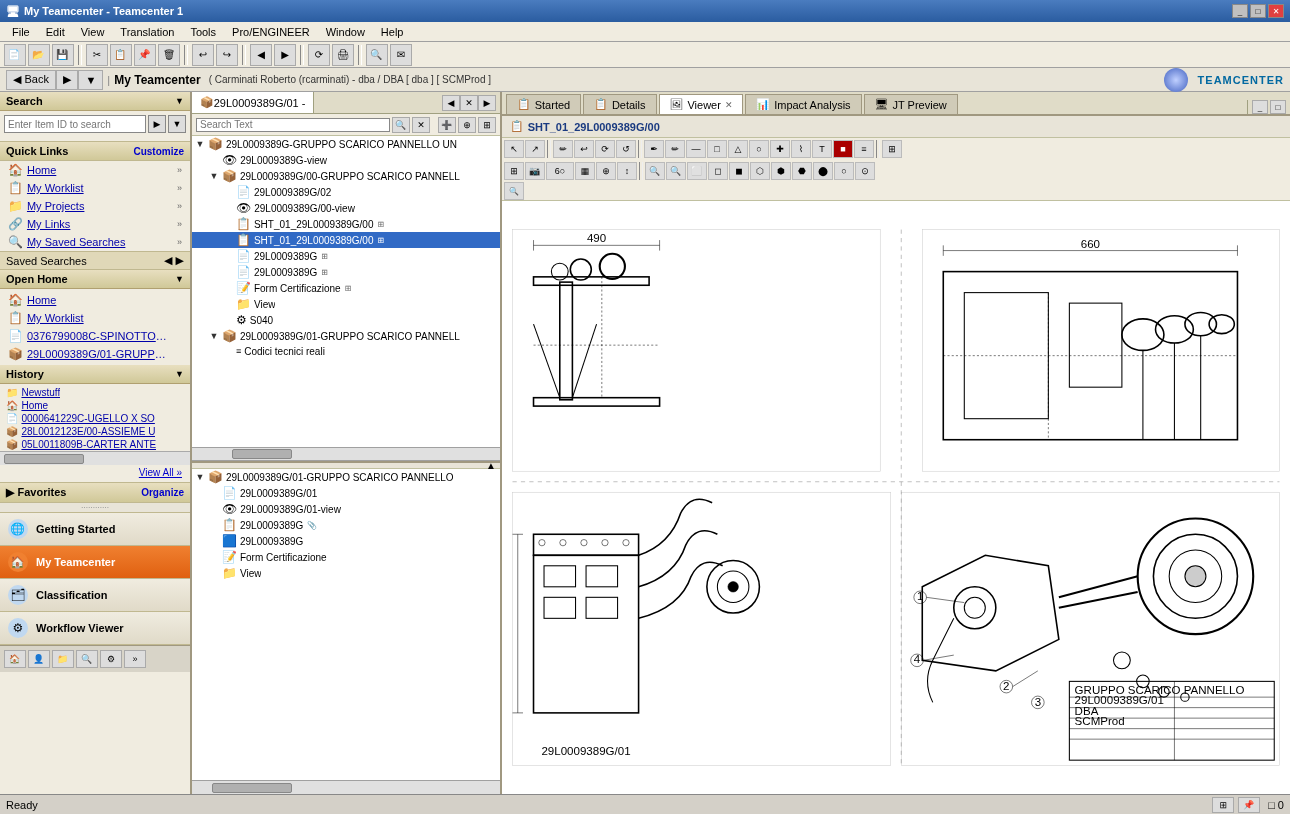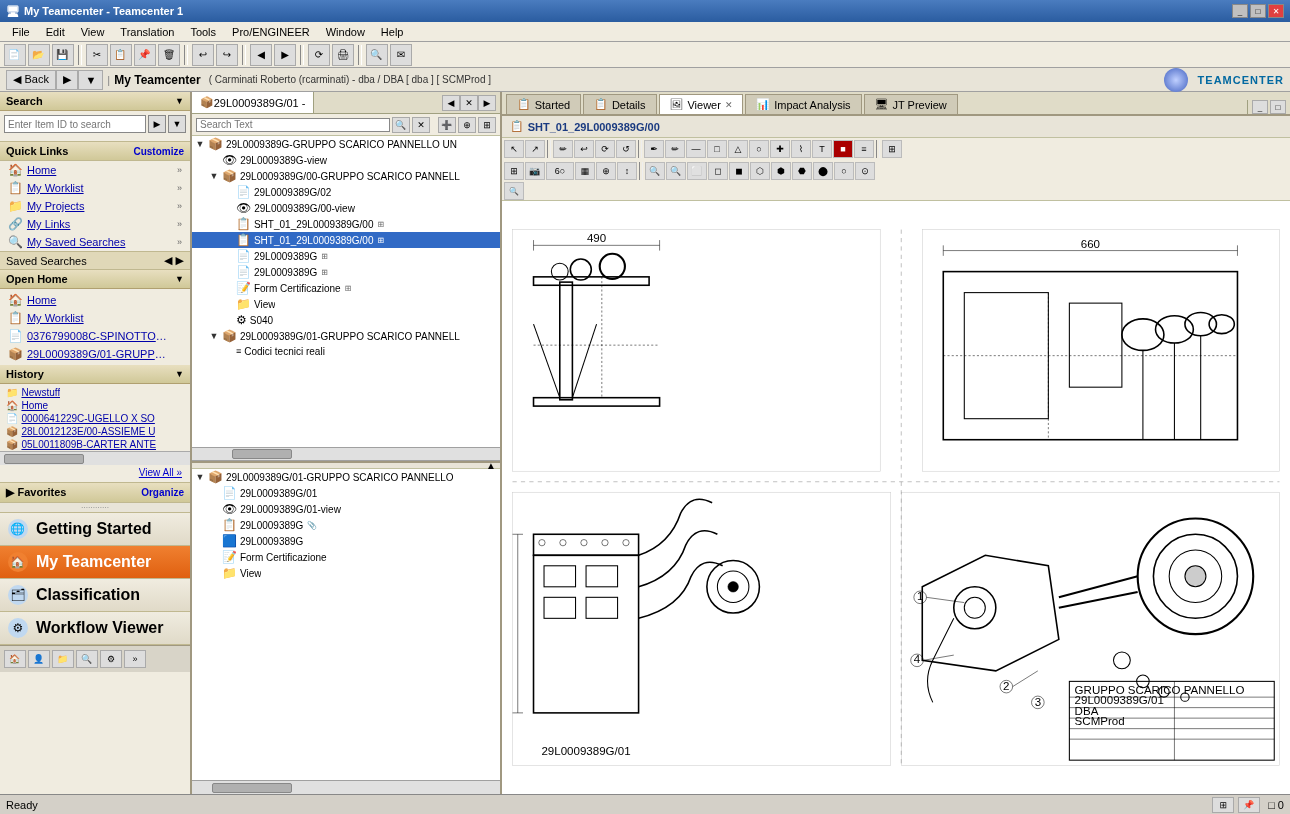--- a/index.html
+++ b/index.html
@@ -70,21 +70,21 @@
 
     
     .favorites-header { background: linear-gradient(to bottom, #e8dfc0, #d0c898); padding: 3px 6px; display: flex; justify-content: space-between; align-items: center; font-weight: bold; font-size: 11px; border-top: 1px solid #c0b890; border-bottom: 1px solid #c0b890; }
     .favorites-organize { font-size: 10px; color: #0000cc; cursor: pointer; }
 
     
     .nav-section-btn { display: flex; align-items: center; padding: 6px 8px; gap: 8px; cursor: pointer; border-bottom: 1px solid #c0b890; }
     .nav-section-btn.active { background: linear-gradient(to bottom, #f08030, #e06010); color: white; }
     .nav-section-btn:not(.active) { background: linear-gradient(to bottom, #f0ece0, #e0dac8); }
     .nav-section-icon { width: 20px; height: 20px; border-radius: 10px; display: flex; align-items: center; justify-content: center; font-size: 12px; flex-shrink: 0; }
-    .nav-section-label { font-weight: bold; font-size: 16px; }
+    .nav-section-label { font-weight: bold; font-size: 11px; }
     .nav-section-btn.active .nav-section-label { color: white; }
 
     
     .bottom-nav { padding: 4px; display: flex; gap: 2px; flex-wrap: wrap; background: #d8d4c8; border-top: 1px solid #a09880; }
     .bottom-nav-btn { width: 22px; height: 18px; background: #ddd; border: 1px solid #aaa; cursor: pointer; display: flex; align-items: center; justify-content: center; font-size: 9px; }
 
     
     #middle-panel { width: 310px; background: white; border-right: 2px solid #a09880; display: flex; flex-direction: column; flex-shrink: 0; overflow: hidden; }
     .tab-bar-small { background: #e0dcc8; height: 22px; display: flex; align-items: center; border-bottom: 1px solid #a0a080; }
     .small-tab { padding: 2px 8px; font-size: 10px; cursor: pointer; border-right: 1px solid #a0a080; height: 100%; display: flex; align-items: center; }

